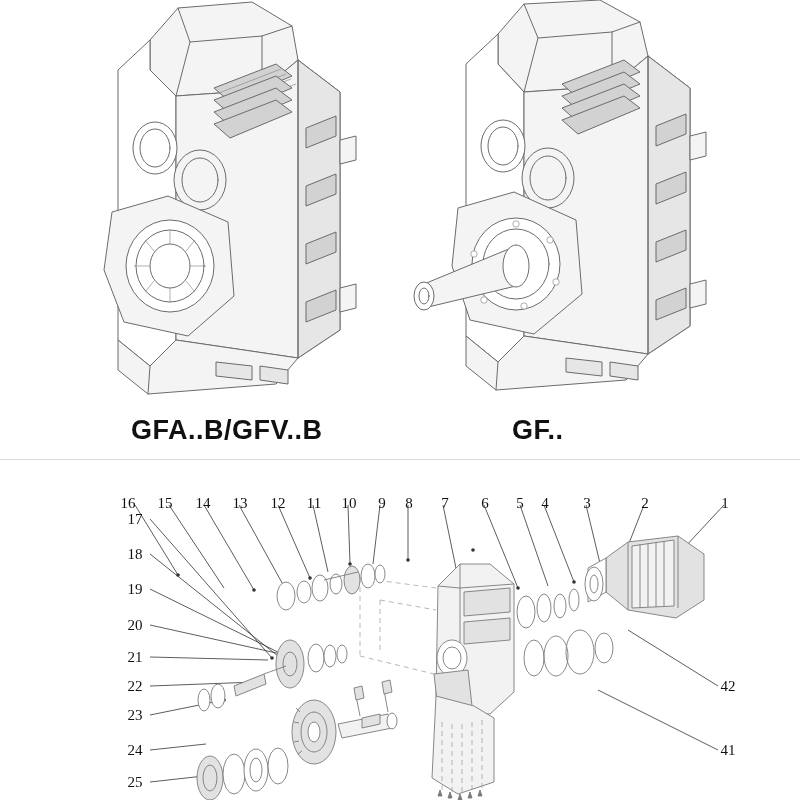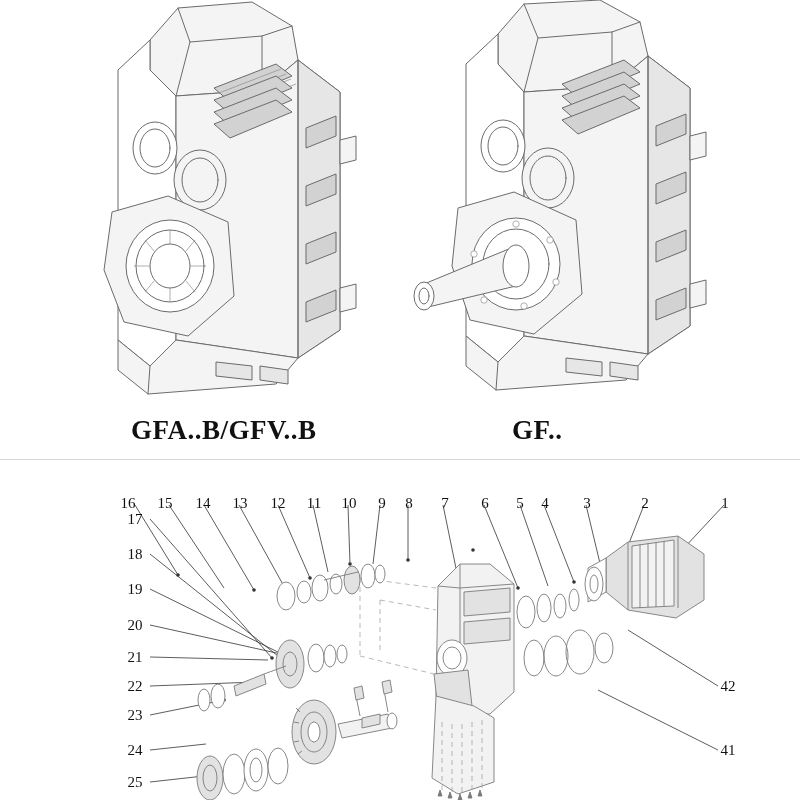--- a/index.html
+++ b/index.html
@@ -38,21 +38,21 @@
   .divider {
     position: absolute;
     left: 0;
     top: 459px;
     width: 800px;
     height: 1px;
     background: #d8d8d8;
   }
   .caption {
     position: absolute;
-    font-family: Liberation Serif, serif;
+    font-family: Liberation Sans, sans-serif;
     font-weight: bold;
     font-size: 27px;
     letter-spacing: 0.5px;
     color: #111111;
     white-space: nowrap;
   }
   .caption-left {
     left: 131px;
     top: 415px;
   }

